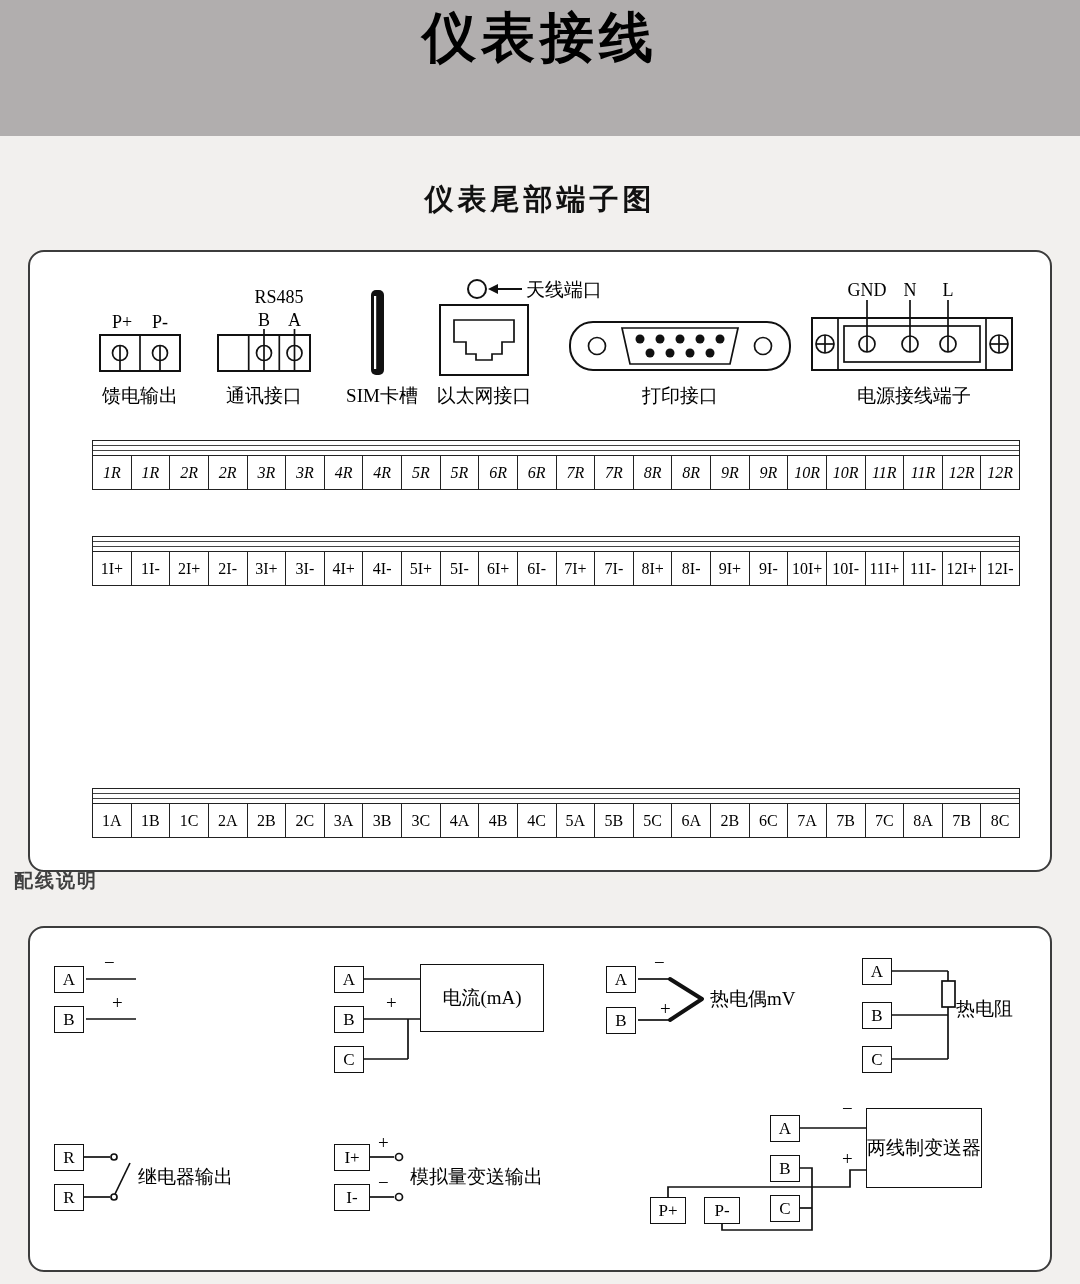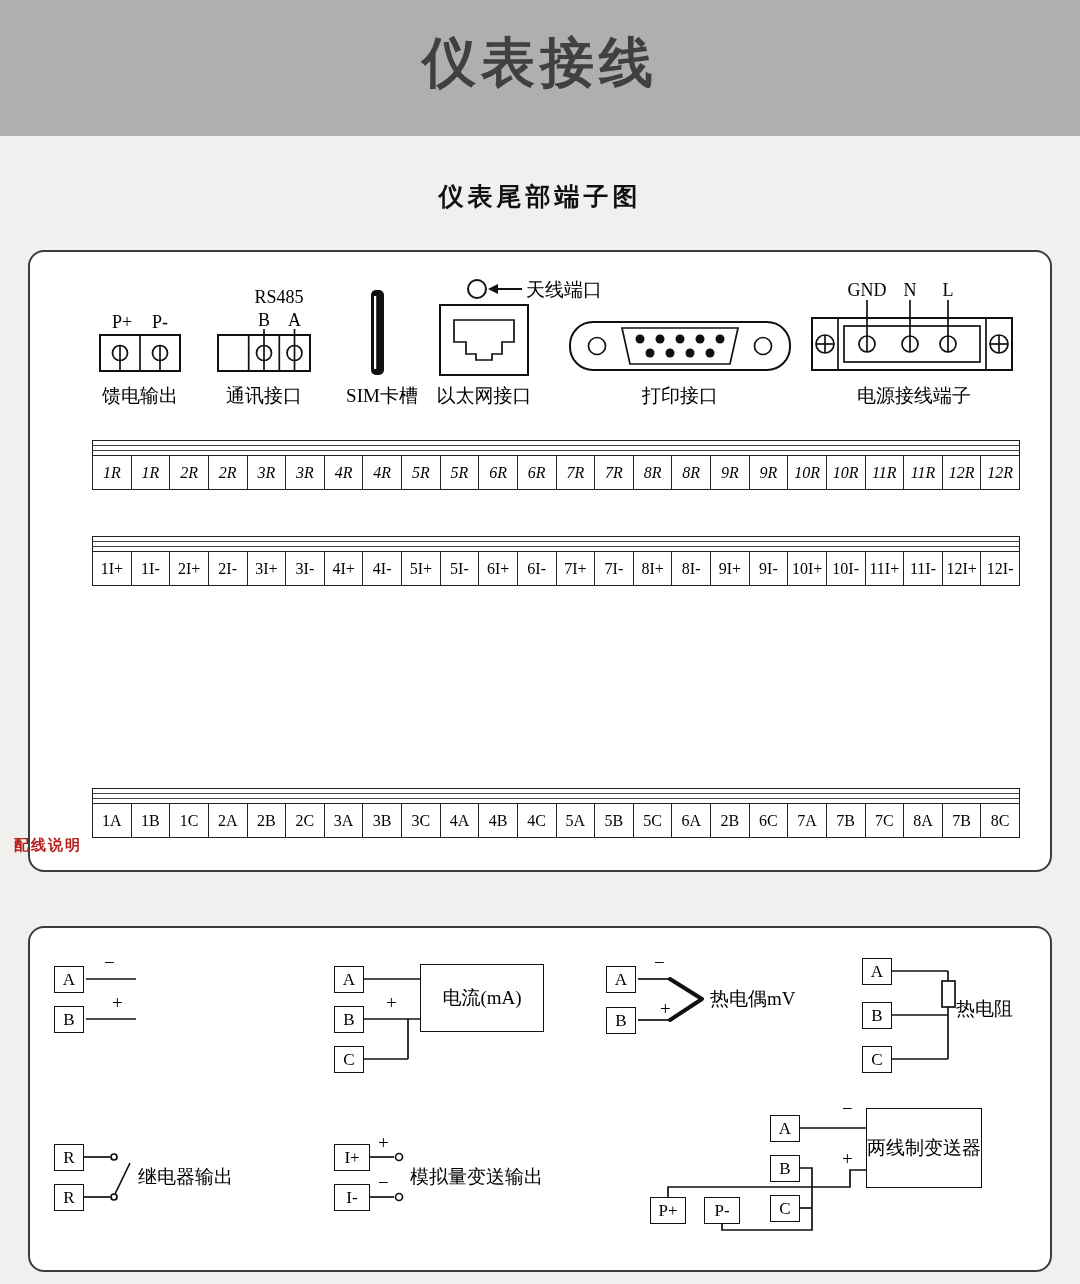--- a/index.html
+++ b/index.html
@@ -1,30 +1,30 @@
 <!DOCTYPE html>
 <html><head>
 <meta charset="utf-8">
 <style>
   * { margin:0; padding:0; box-sizing:border-box; }
   body { background:#e8e6e4; font-family:"Liberation Sans","DejaVu Sans",sans-serif; }
   .page { position:relative; width:1080px; height:1284px; background:#f2f0ee; overflow:hidden; margin:0 auto; }
 
   .header { position:absolute; left:0; top:0; width:1080px; height:136px; background:#b1aeae; text-align:center; }
-  .header-title { padding-top:33px; font-size:54px; font-weight:bold; color:#404040; letter-spacing:5px; line-height:58px; }
+  .header-title { padding-top:8px; font-size:54px; font-weight:bold; color:#000000; letter-spacing:5px; line-height:58px; }
   .header-sub { font-size:24px; color:#0a0a0a; line-height:26px; margin-top:-2px; }
 
   .section-title { position:absolute; left:0; top:180px; width:1080px; text-align:center;
-                   font-size:25px; font-weight:bold; color:#111; letter-spacing:4px; }
+                   font-size:29px; font-weight:bold; color:#111; letter-spacing:4px; }
 
   .panel { position:absolute; background:#fff; border:2px solid #3c3c3c; border-radius:16px; }
   #terminal-panel { left:28px; top:250px; width:1024px; height:622px; }
   #wiring-panel { left:28px; top:926px; width:1024px; height:346px; }
 
-  .wiring-note { position:absolute; left:14px; top:836px; font-size:15px; font-weight:bold; color:#b91c1c; letter-spacing:2px; }
+  .wiring-note { position:absolute; left:14px; top:868px; font-size:19px; font-weight:bold; color:#404040; letter-spacing:2px; }
 
   svg { position:absolute; overflow:visible; }
   svg text { font-family:"Liberation Serif","DejaVu Serif",serif; font-size:19px; fill:#000; text-anchor:middle; }
   svg text.small { font-size:18px; }
   svg text.start { text-anchor:start; }
   svg .stroke { stroke:#111; stroke-width:1.7; fill:none; }
   svg .stroke2 { stroke:#111; stroke-width:2; fill:none; }
   svg .fillblk { fill:#111; stroke:none; }
 
   .slot-label { position:absolute; left:44px; width:46px; text-align:center; font-size:21px; color:#111;

